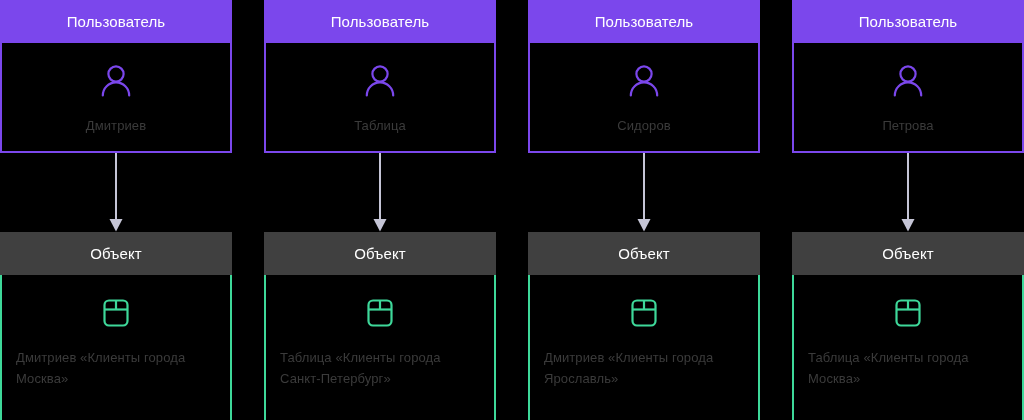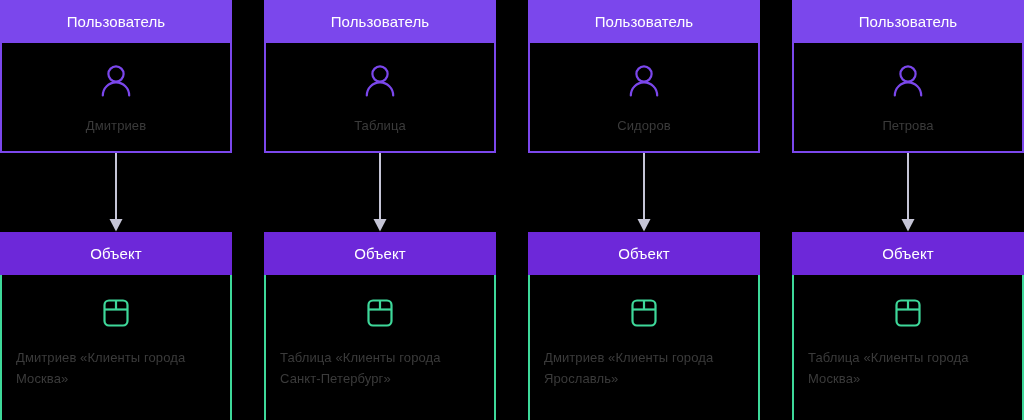--- a/index.html
+++ b/index.html
@@ -90,21 +90,21 @@
     height: 110px;
     border: 2px solid #7b47ec;
     border-top: none;
   }
 
   
   .card-object {
     top: 232px;
   }
   .card-object .card-header {
-    background: #6d28d9;
+    background: #404040;
     align-items: center;
   }
   .card-object .card-body {
     height: 182px;
     border: 2px solid #3ed89a;
     border-top: none;
   }
 
   
   .connector {

